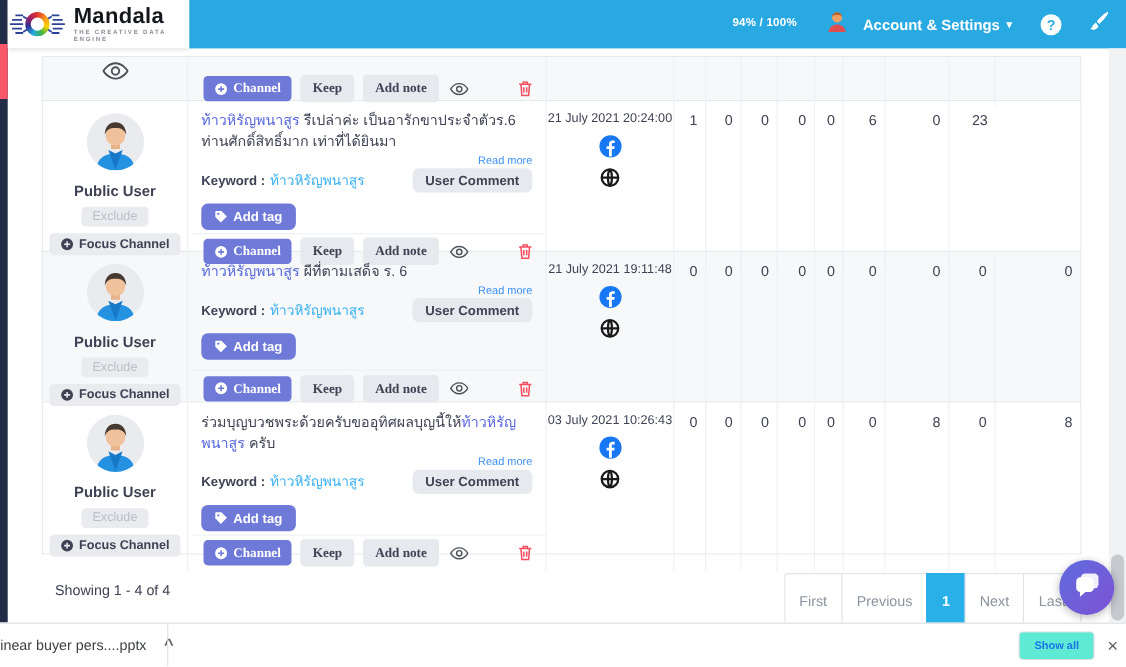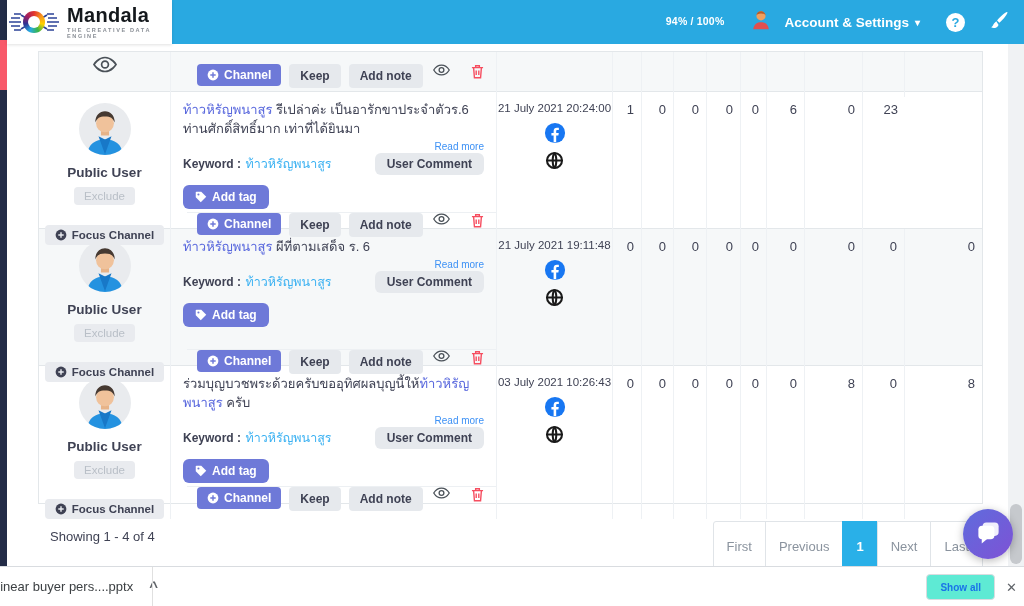--- a/index.html
+++ b/index.html
@@ -41,37 +41,37 @@
   .trow.striped { background:#f6f8f9; }
   .trow > div { border-right:1px solid #eef1f4; position:relative; }
   .trow > div:last-child { border-right:none; }
   .trow.full { height:137px; }
   .trow.partial { height:40px; }
 
   .cell-user { display:flex; flex-direction:column; align-items:center; padding-top:11px; }
   .u-name { font-size:13.5px; color:#3f4254; margin-top:6px; font-weight:600; }
   .pill { border:none; border-radius:4px; background:#e9ebef; font-size:11.5px; padding:3px 10px; font-family:inherit; }
   .pill.excl { color:#b9bfc7; margin-top:7px; }
-  .pill.focus { color:#3f4254; font-weight:600; margin-top:20px; display:inline-flex; align-items:center; gap:5px; padding:4px 10px; }
+  .pill.focus { color:#3f4254; font-weight:600; margin-top:6px; display:inline-flex; align-items:center; gap:5px; padding:4px 10px; }
 
   .cell-content { padding:9px 12px 36px 12px; }
   .post { font-size:13px; line-height:1.45; color:#3f4254; }
   .post .plink { color:#5867dd; cursor:pointer; }
   .read-more { text-align:right; font-size:10px; color:#3d91f5; margin-top:2px; cursor:pointer; }
   .kw-line { display:flex; justify-content:space-between; align-items:center; margin-top:1px; }
   .kw-label { font-size:12px; color:#3f4254; font-weight:600; }
   .kw-value { font-size:12.5px; color:#3ab1f2; cursor:pointer; }
   .badge-comment { background:#e6e9ed; color:#3f4254; font-weight:700; font-size:12px; padding:4px 12px; border-radius:6px; }
   .btn-purple { background:#6e79d8; color:#fff; font-size:12px; font-weight:700; border:none; border-radius:4px;
     padding:4px 10px; display:inline-flex; align-items:center; gap:5px; font-family:inherit; cursor:pointer; }
   .btn-addtag { margin-top:10px; border-radius:6px; padding:5px 12px; }
   .btn-gray { background:#e6e9ed; color:#3f4254; font-size:12px; font-weight:600; border:none; border-radius:4px;
     padding:5px 11px; font-family:inherit; cursor:pointer; }
-  .row-footer { position:absolute; left:16px; right:0; bottom:0; height:33px; display:flex; align-items:flex-start;
-    gap:8px; padding:0 10px; border-top:1px solid #edf0f3; }
+  .row-footer { position:absolute; left:4px; right:0; bottom:0; height:33px; display:flex; align-items:center;
+    gap:8px; padding:0 10px; border-top:1px solid #edf0f3;font-family:Liberation Serif, serif; }
   .partial .row-footer { border-top:none; }
   .icon-btn { background:none; border:none; cursor:pointer; display:flex; align-items:center; padding:0 2px; }
   .trash { margin-left:auto; }
   .partial .cell-user { padding-top:4px; }
 
   .cell-date { display:flex; flex-direction:column; align-items:center; padding-top:10px;
     font-size:11.5px; color:#3f4254; white-space:nowrap; }
   .sns { margin-top:8px; display:flex; flex-direction:column; align-items:center; gap:5px; }
   .cell-num { padding:10px 7px 0 0; text-align:right; font-size:13px; color:#3f4254; }
 

